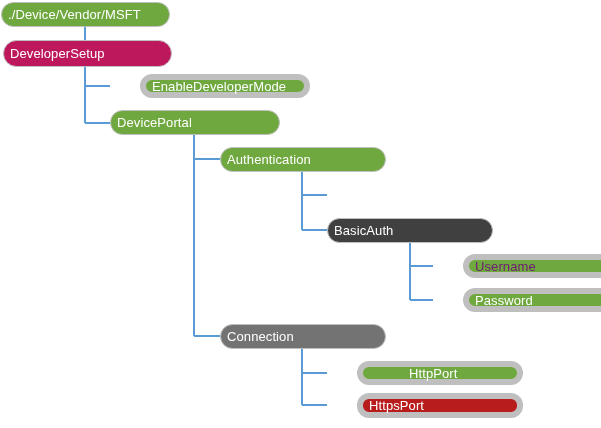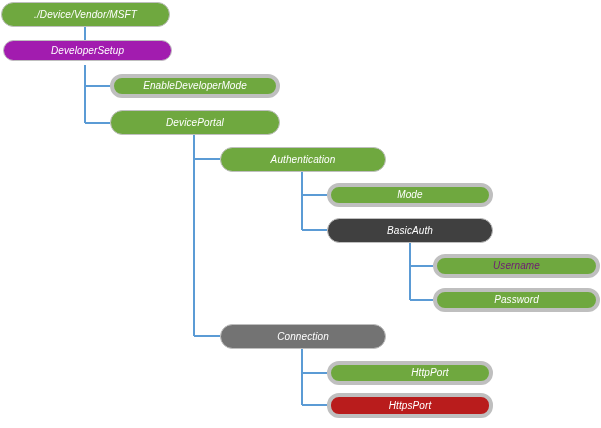--- a/index.html
+++ b/index.html
@@ -26,32 +26,31 @@
     height: 428px;
     pointer-events: none;
   }
   .node {
     position: absolute;
     box-sizing: border-box;
     background: #6FA83F;
     color: #ffffff;
     display: flex;
     align-items: center;
-    justify-content: center;
-    font-size: 10px;
+    font-size: 13px;
     font-family: "Liberation Sans", sans-serif;
     letter-spacing: 0.1px;
     white-space: nowrap;
     line-height: 1;
     text-align: center;
-    font-style: italic;
   }
   .node.rect {
-    border: 4px solid #000000;
+    border: 6px solid #000000;
     border-radius: 12px;
+    margin-left: 30px;
   }
   .node.stadium {
     border: 1px solid #BFBFBF;
     border-radius: 999px;
   }
   .node-label {
     display: block;
     padding: 0 6px;
   }
 </style>
@@ -73,34 +72,31 @@
       <line x1="410" x2="410" y1="243" y2="300" stroke="#5B9BD5" stroke-width="1.6" shape-rendering="crispEdges"></line>
       <line y1="266" y2="266" x1="410" x2="433" stroke="#5B9BD5" stroke-width="1.6" shape-rendering="crispEdges"></line>
       <line y1="300" y2="300" x1="410" x2="433" stroke="#5B9BD5" stroke-width="1.6" shape-rendering="crispEdges"></line>
       <line x1="302" x2="302" y1="349" y2="405" stroke="#5B9BD5" stroke-width="1.6" shape-rendering="crispEdges"></line>
       <line y1="373" y2="373" x1="302" x2="327" stroke="#5B9BD5" stroke-width="1.6" shape-rendering="crispEdges"></line>
       <line y1="405" y2="405" x1="302" x2="327" stroke="#5B9BD5" stroke-width="1.6" shape-rendering="crispEdges"></line>
     </svg>
 <div class="node stadium" style="left: 1px; top: 2px; width: 169px; height: 25px; background: rgb(111, 168, 63); border-color: rgb(191, 191, 191); color: rgb(255, 255, 255);">
       <span class="node-label">./Device/Vendor/MSFT</span>
     </div>
-    <div class="node stadium" style="left: 3px; top: 40px; width: 169px; height: 21px; background: #a21caf; border-color: rgb(191, 191, 191); color: rgb(255, 255, 255);">
+    <div class="node stadium" style="left: 3px; top: 40px; width: 169px; height: 27px; background: #be185d; border-color: rgb(191, 191, 191); color: rgb(255, 255, 255);">
       <span class="node-label">DeveloperSetup</span>
     </div>
     <div class="node rect" style="left: 110px; top: 74px; width: 170px; height: 24px; background: rgb(111, 168, 63); border-color: rgb(191, 191, 191); color: rgb(255, 255, 255);">
       <span class="node-label">EnableDeveloperMode</span>
     </div>
     <div class="node stadium" style="left: 220px; top: 147px; width: 166px; height: 25px; background: rgb(111, 168, 63); border-color: rgb(191, 191, 191); color: rgb(255, 255, 255);">
       <span class="node-label">Authentication</span>
     </div>
     <div class="node stadium" style="left: 110px; top: 110px; width: 170px; height: 25px; background: rgb(111, 168, 63); border-color: rgb(191, 191, 191); color: rgb(255, 255, 255);">
       <span class="node-label">DevicePortal</span>
-    </div>
-    <div class="node rect" style="left: 327px; top: 183px; width: 166px; height: 24px; background: rgb(111, 168, 63); border-color: rgb(191, 191, 191); color: rgb(255, 255, 255);">
-      <span class="node-label">Mode</span>
     </div>
     <div class="node stadium" style="left: 327px; top: 218px; width: 166px; height: 25px; background: #404040; border-color: rgb(191, 191, 191); color: rgb(255, 255, 255);">
       <span class="node-label">BasicAuth</span>
     </div>
     <div class="node rect" style="left: 433px; top: 254px; width: 167px; height: 24px; background: rgb(111, 168, 63); border-color: rgb(191, 191, 191); color: #701a75;">
       <span class="node-label">Username</span>
     </div>
     <div class="node rect" style="left: 433px; top: 288px; width: 167px; height: 24px; background: rgb(111, 168, 63); border-color: rgb(191, 191, 191); color: rgb(255, 255, 255);">
       <span class="node-label">Password</span>
     </div>

